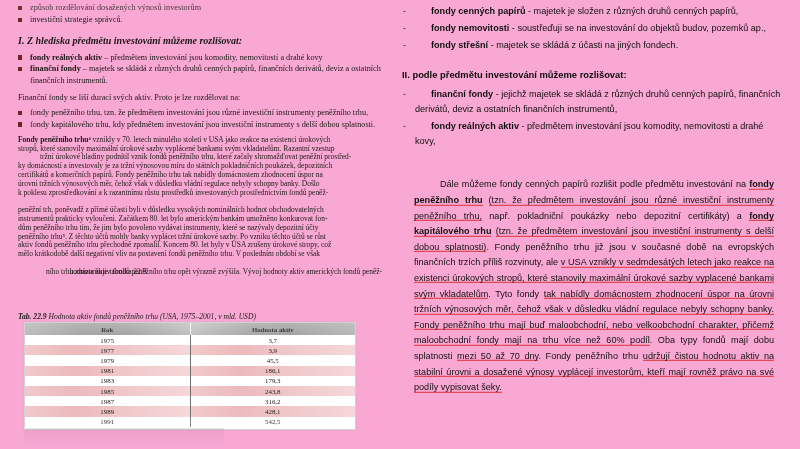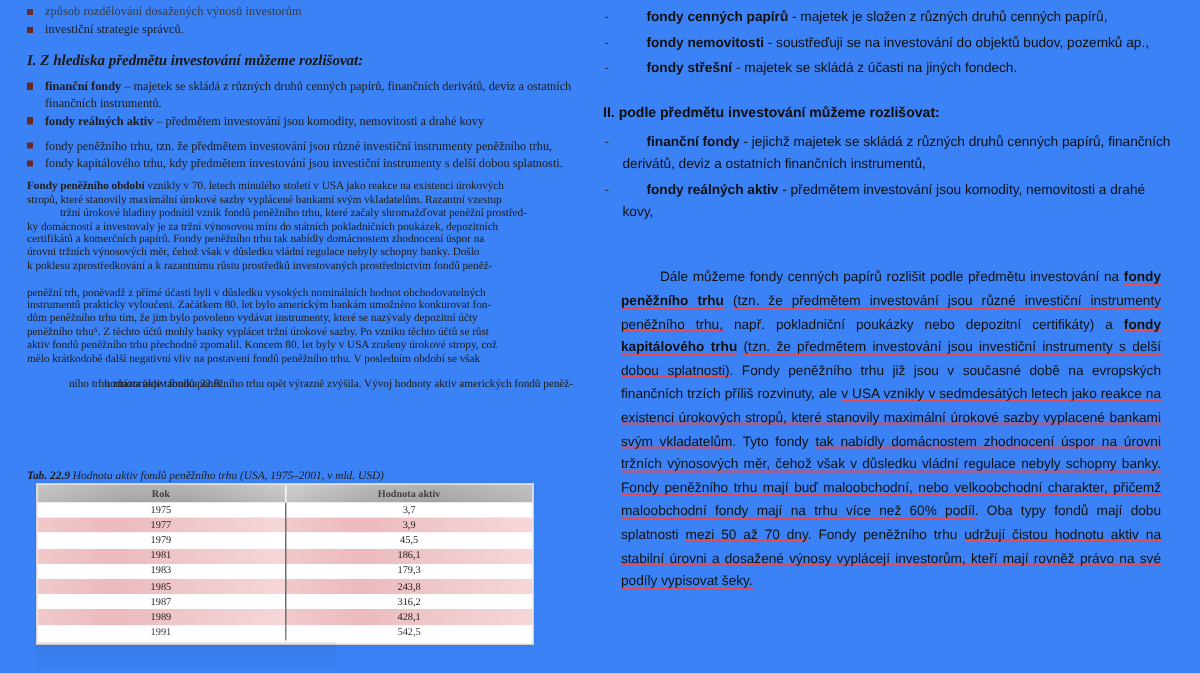--- a/index.html
+++ b/index.html
@@ -12,21 +12,21 @@
     height: 449px;
     overflow: hidden;
     font-family: "Liberation Serif", "DejaVu Serif", serif;
     color: #1a1a1a;
     position: relative;
   }
   .page {
     position: absolute;
     inset: 0;
     display: flex;
-    background: #3b82f6;
+    background: #f9a8d4;
   }
 
   
   .col-left {
     position: relative;
     width: 392px;
     height: 449px;
     padding: 2px 10px 0 18px;
     box-sizing: border-box;
     font-family: "Liberation Serif", "DejaVu Serif", serif;
@@ -252,42 +252,43 @@
         <span class="sqb"></span>
         <span>investiční strategie správců.</span>
       </li>
     </ul>
 
     <div class="l-heading">I. Z hlediska předmětu investování můžeme rozlišovat:</div>
 
     <ul class="l-bullets2">
       <li>
         <span class="sqb"></span>
+        <b>fondy reálných aktiv</b><span> – předmětem investování jsou komodity, nemovitosti a drahé kovy</span>
+      </li>
+      <li>
+        <span class="sqb"></span>
         <b>finanční fondy</b><span> – majetek se skládá z různých druhů cenných papírů, finančních derivátů, deviz a ostatních finančních instrumentů.</span>
       </li>
-      <li>
-        <span class="sqb"></span>
-        <b>fondy reálných aktiv</b><span> – předmětem investování jsou komodity, nemovitosti a drahé kovy</span>
-      </li>
-    </ul>
-
+    </ul>
+
+    <div class="l-para">Finanční fondy se liší durací svých aktiv. Proto je lze rozdělovat na:</div>
 
     <ul class="l-bullets3">
       <li>
         <span class="sqb"></span>
         <span>fondy peněžního trhu, tzn. že předmětem investování jsou různé investiční instrumenty peněžního trhu,</span>
       </li>
       <li>
         <span class="sqb"></span>
         <span>fondy kapitálového trhu, kdy předmětem investování jsou investiční instrumenty s delší dobou splatnosti.</span>
       </li>
     </ul>
 
     <div class="l-body" id="bodyblock">
-        <div class="ln" style="top: 0px;"><b>Fondy peněžního období</b> vznikly v 70. letech minulého století v USA jako reakce na existenci úrokových</div>
+        <div class="ln" style="top: 0px;"><b>Fondy peněžního trhu⁴</b> vznikly v 70. letech minulého století v USA jako reakce na existenci úrokových</div>
         <div class="ln" style="top: 8.8px;">stropů, které stanovily maximální úrokové sazby vyplácené bankami svým vkladatelům. Razantní vzestup</div>
         <div class="ln" style="top: 17.6px; padding-left: 22px;">tržní úrokové hladiny podnítil vznik fondů peněžního trhu, které začaly shromažďovat peněžní prostřed-</div>
         <div class="ln" style="top: 26.4px;">ky domácností a investovaly je za tržní výnosovou míru do státních pokladničních poukázek, depozitních</div>
         <div class="ln" style="top: 35.2px;">certifikátů a komerčních papírů. Fondy peněžního trhu tak nabídly domácnostem zhodnocení úspor na</div>
         <div class="ln" style="top: 44px;">úrovni tržních výnosových měr, čehož však v důsledku vládní regulace nebyly schopny banky. Došlo</div>
         <div class="ln" style="top: 52.8px;">k poklesu zprostředkování a k razantnímu růstu prostředků investovaných prostřednictvím fondů peněž-</div>
         <div class="ln" style="top: 70.4px;">peněžní trh, poněvadž z přímé účasti byli v důsledku vysokých nominálních hodnot obchodovatelných</div>
         <div class="ln" style="top: 79.2px;">instrumentů prakticky vyloučeni. Začátkem 80. let bylo americkým bankám umožněno konkurovat fon-</div>
         <div class="ln" style="top: 88px;">dům peněžního trhu tím, že jim bylo povoleno vydávat instrumenty, které se nazývaly depozitní účty</div>
         <div class="ln" style="top: 96.8px;">peněžního trhu⁵. Z těchto účtů mohly banky vyplácet tržní úrokové sazby. Po vzniku těchto účtů se růst</div>

